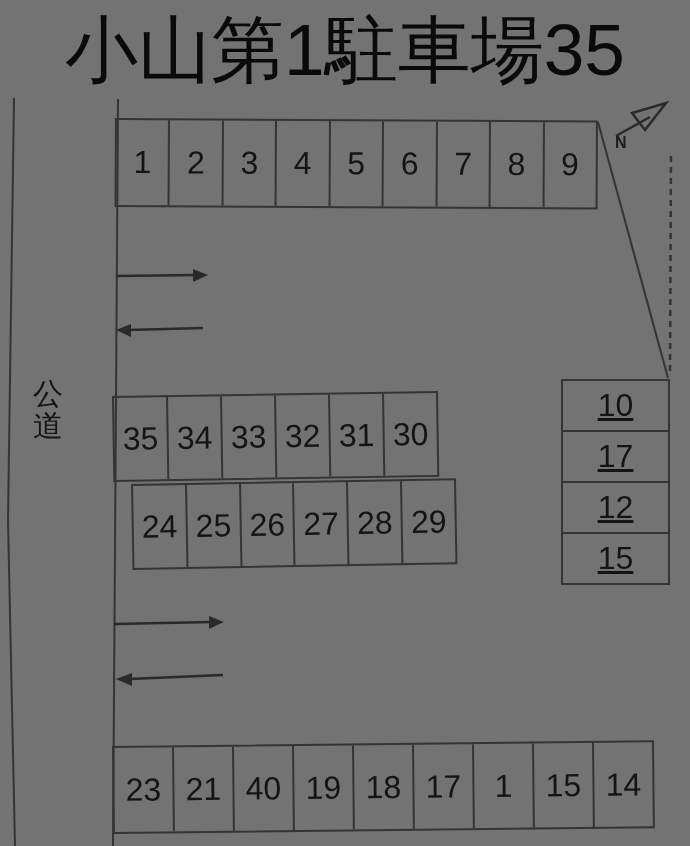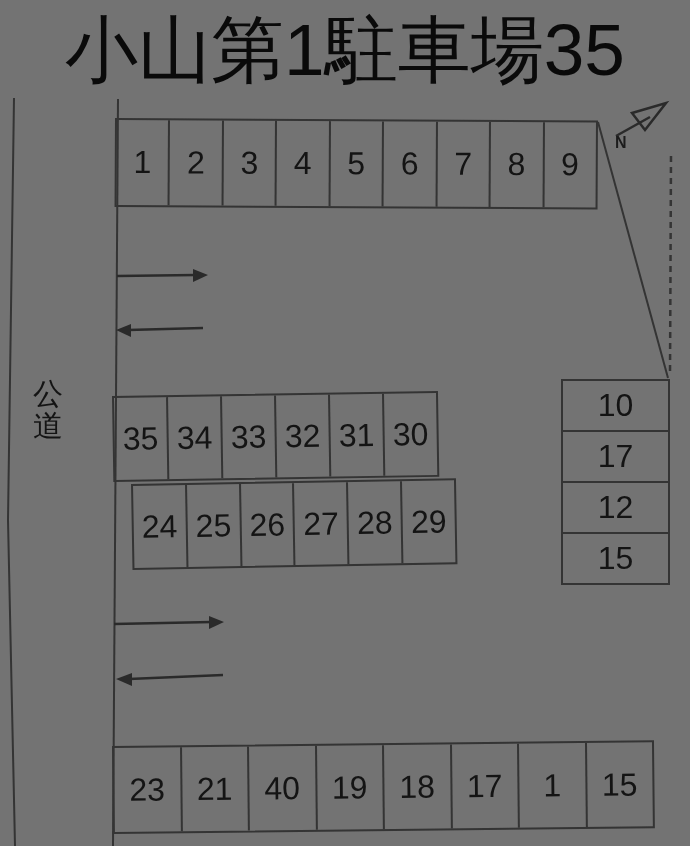--- a/index.html
+++ b/index.html
@@ -58,20 +58,21 @@
     font-size:32px;
     color:#141414;
     border-left:2px solid #343434;
     overflow:hidden;
   }
   .prow .cell:first-child{border-left:none;}
   .pcol{flex-direction:column;}
   .pcol .cell{
     border-left:none;
     border-top:2px solid #343434;
+    text-decoration:underline;
   }
   .pcol .cell:first-child{border-top:none;}
 
   .row-top   {left:115px; top:118px; width:483px; height:89px; transform:rotate(0.3deg); transform-origin:left top;}
   .col-right {left:561px; top:379px; width:109px; height:206px;}
   .row-mid-a {left:112px; top:396px; width:326px; height:86px; transform:rotate(-0.9deg); transform-origin:left top;}
   .row-mid-b {left:131px; top:484px; width:325px; height:86px; transform:rotate(-1.0deg); transform-origin:left top;}
   .row-bottom{left:112px; top:746px; width:542px; height:88px; transform:rotate(-0.6deg); transform-origin:left top;}
 </style>
 </head>
@@ -157,15 +158,16 @@
 
   <div class="prow row-bottom">
     <div class="cell">23</div>
     <div class="cell">21</div>
     <div class="cell">40</div>
     <div class="cell">19</div>
     <div class="cell">18</div>
     <div class="cell">17</div>
     <div class="cell">1</div>
     <div class="cell">15</div>
+    <div class="cell">14</div>
   </div>
 
 </div>
 
 </body></html>

